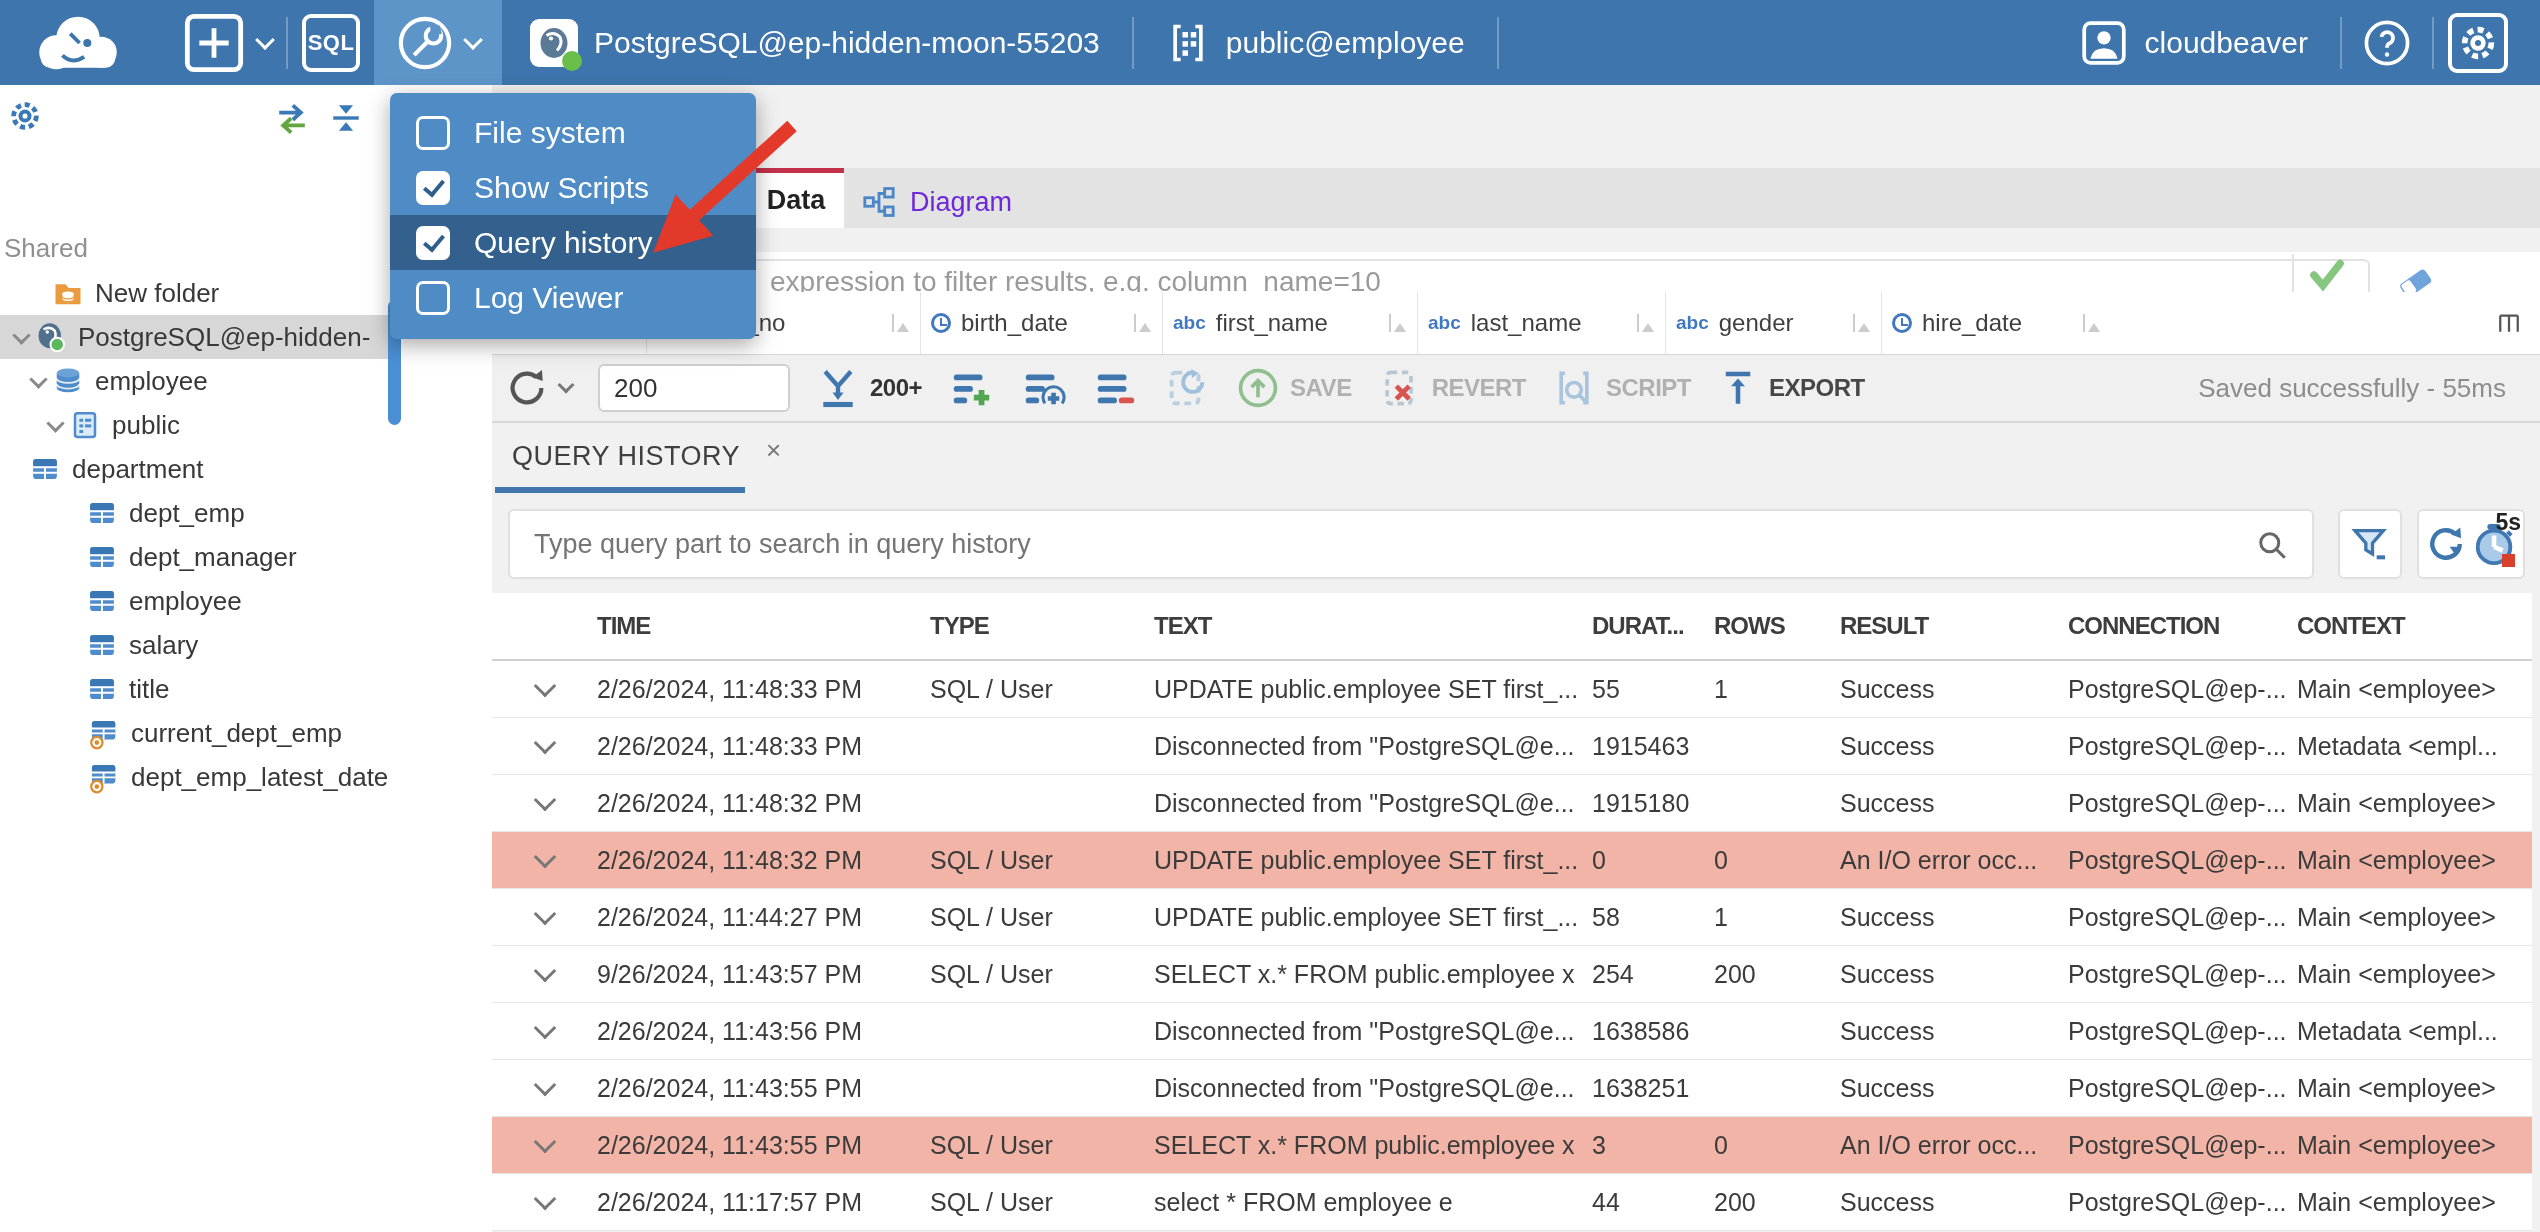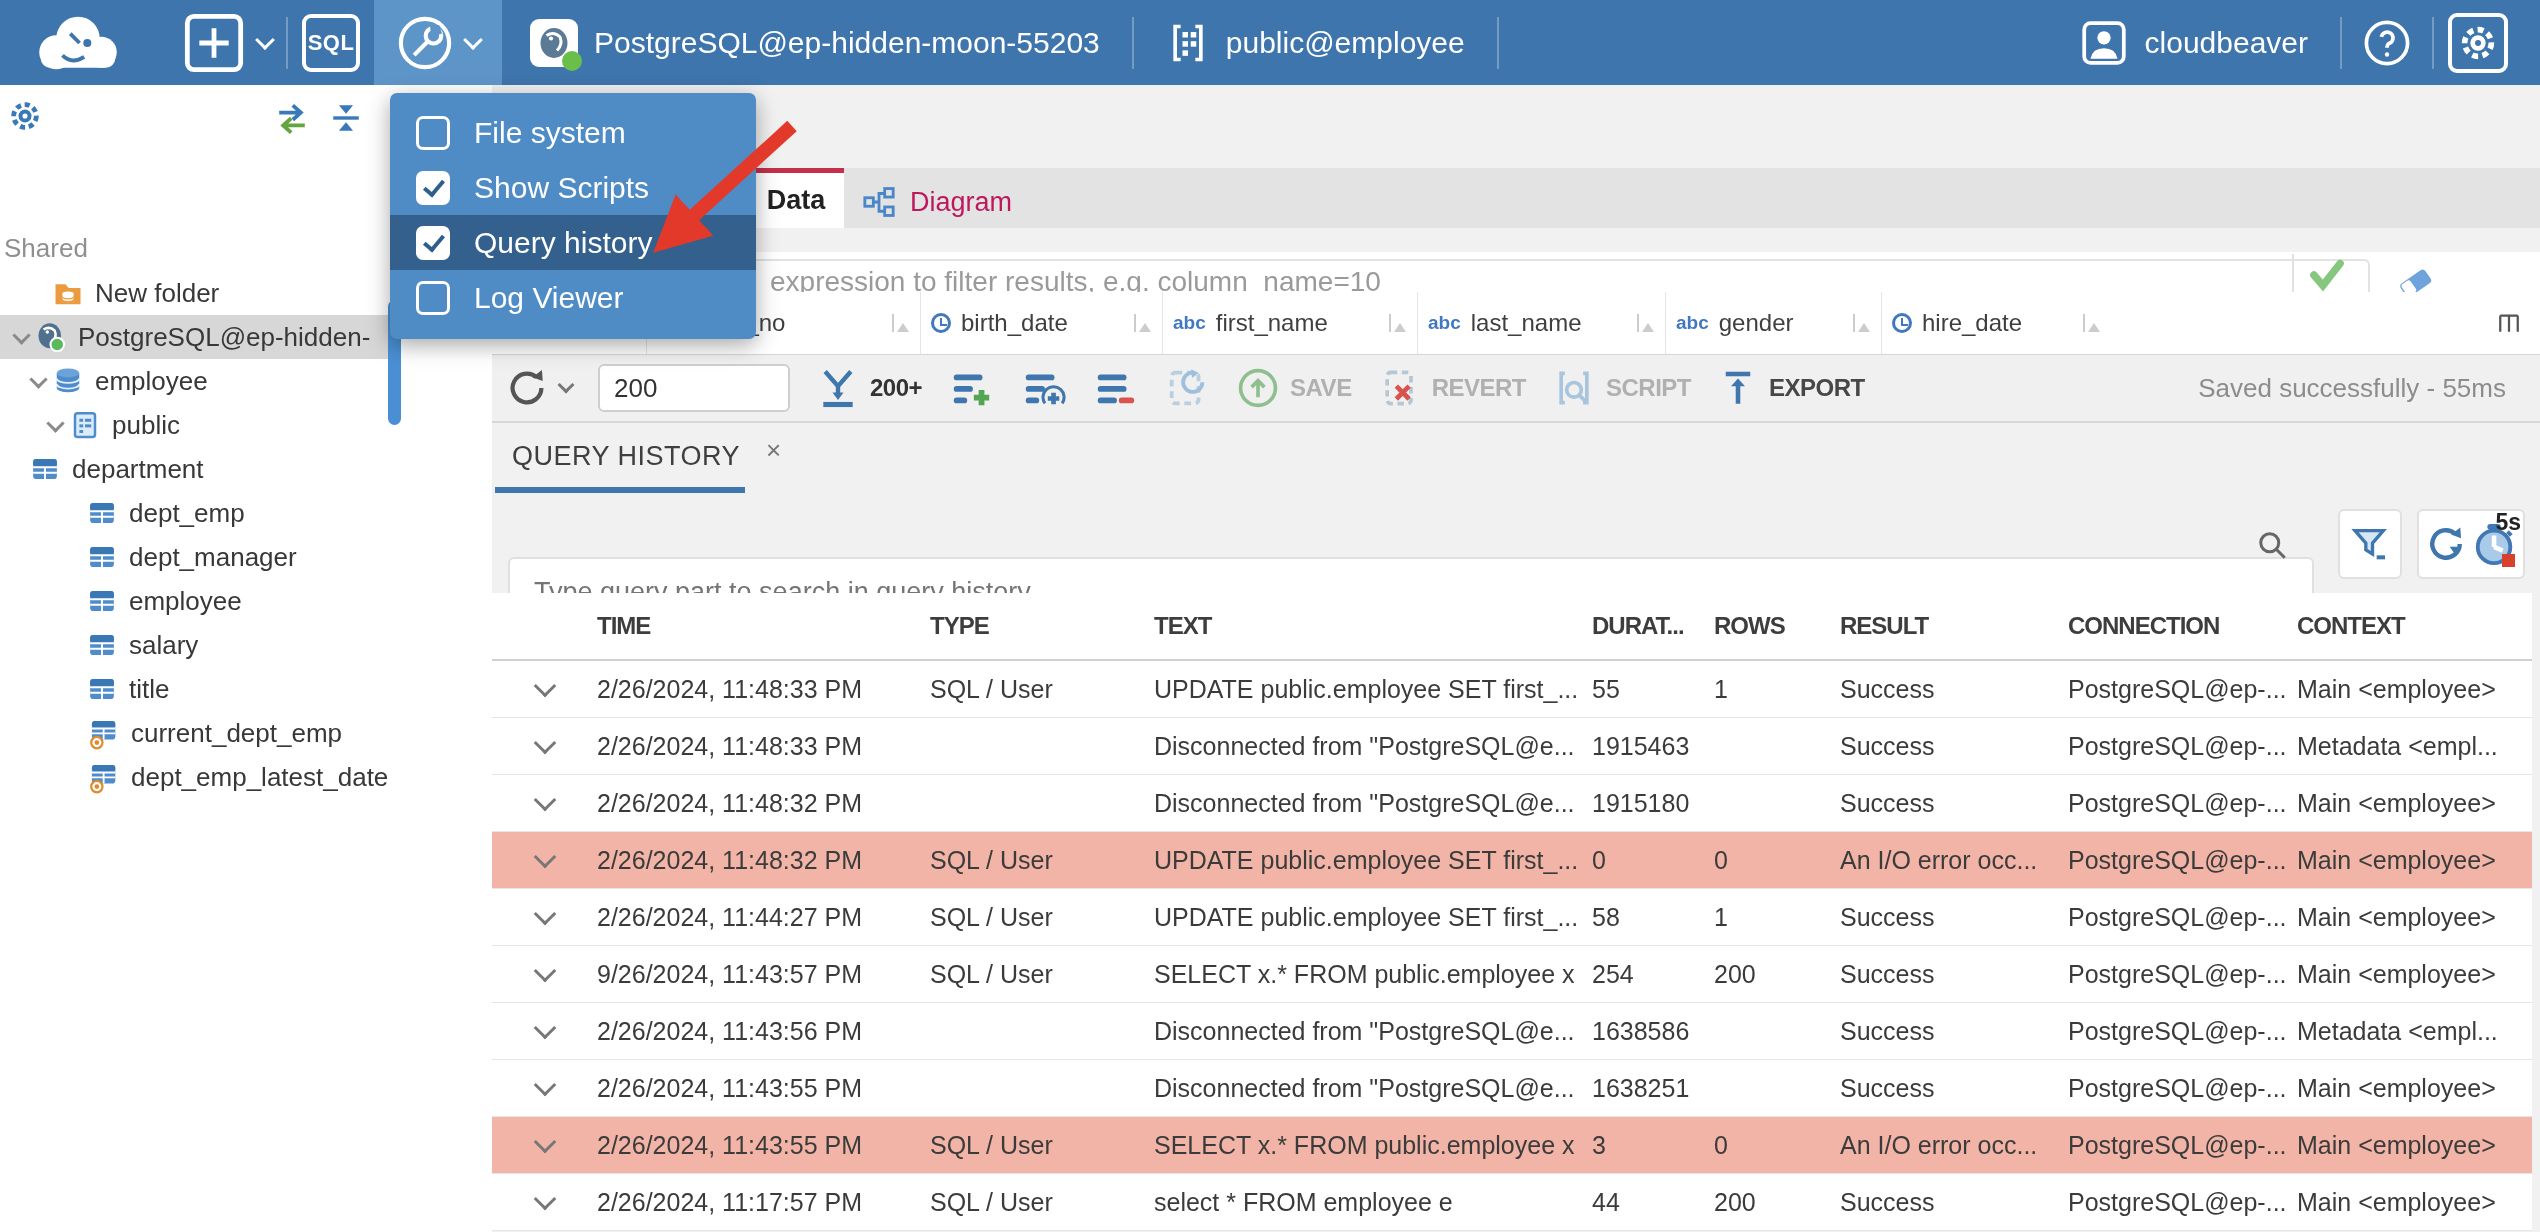--- a/index.html
+++ b/index.html
@@ -35,21 +35,21 @@
   .tchev i{display:inline-block;width:10px;height:10px;border-right:3px solid #8a8a8a;border-bottom:3px solid #8a8a8a;transform:rotate(45deg);margin-top:-4px;}
   .ticon{flex:0 0 30px;height:30px;margin-right:12px;position:relative;}
   .tlabel{overflow:hidden;white-space:nowrap;}
   #tree-scrollthumb{position:absolute;left:388px;top:215px;width:13px;height:125px;border-radius:7px;background:#4a8fd4;}
   
   #main{position:absolute;left:492px;top:85px;width:2048px;height:1147px;background:#f1f1f1;}
   #objtab-strip{position:absolute;left:0;top:0;width:2048px;height:83px;background:#f1f1f1;}
   #viewtab-bar{position:absolute;left:0;top:83px;width:2048px;height:60px;background:#e3e3e3;}
   #data-tab{position:absolute;left:256px;top:0;width:96px;height:60px;background:#fff;border-top:5px solid var(--tab-red,#c4304a);
             box-sizing:border-box;display:flex;align-items:center;justify-content:center;font-size:27px;font-weight:bold;color:#222;}
-  #diagram-tab{position:absolute;left:360px;top:0;height:68px;display:flex;align-items:center;gap:14px;font-size:27px;color:#be185d;padding:0 10px;}
+  #diagram-tab{position:absolute;left:360px;top:0;height:68px;display:flex;align-items:center;gap:14px;font-size:27px;color:#6d28d9;padding:0 10px;}
   
   #filter-row{position:absolute;left:0;top:143px;width:2048px;height:64px;background:#fff;border-bottom:1px solid #ddd;margin-top:24px;}
   #filter-input{position:absolute;left:10px;top:7px;width:1868px;height:48px;border:2px solid #e2e2e2;border-radius:6px;background:#fff;box-sizing:border-box;}
   #filter-placeholder{position:absolute;left:278px;top:14px;font-size:28px;color:#9a9a9a;white-space:nowrap;}
   #filter-check{position:absolute;left:1800px;top:2px;width:66px;height:42px;border-left:2px solid #e2e2e2;display:flex;align-items:center;justify-content:center;}
   #filter-eraser{position:absolute;left:1900px;top:12px;}
   
   #grid-header{position:absolute;left:0;top:207px;width:2048px;height:62px;background:#fff;display:flex;align-items:center;border-bottom:1px solid #e0e0e0;}
   .gcell{height:62px;display:flex;align-items:center;box-sizing:border-box;border-right:1px solid #e4e4e4;padding:0 10px;gap:10px;overflow:hidden;}
   .gname{font-size:24px;color:#3f3f3f;white-space:nowrap;}
@@ -65,21 +65,21 @@
                    border-top:1px solid #d6d6d6;border-bottom:1px solid #d6d6d6;display:flex;align-items:center;box-sizing:border-box;padding-left:12px;}
   .rt-btn{display:flex;align-items:center;gap:10px;margin-right:26px;font-size:24px;font-weight:bold;letter-spacing:-.5px;color:#474747;cursor:pointer;white-space:nowrap;}
   .rt-btn.disabled{color:#b0b0b0;}
   #rowlimit-input{width:160px;height:44px;border:2px solid #cfcfcf;border-radius:6px;font-size:26px;color:#333;padding:0 14px;margin-right:26px;font-family:inherit;}
   #save-status{margin-left:auto;margin-right:34px;font-size:26px;color:#8c8c8c;white-space:nowrap;}
   
   #history-panel{position:absolute;left:0;top:337px;width:2048px;height:810px;background:#f1f1f1;border-top:1px solid #d8d8d8;}
   #history-tab{position:absolute;left:20px;top:18px;font-size:27px;color:#3f3f3f;letter-spacing:.5px;display:flex;gap:26px;align-items:flex-start;cursor:pointer;}
   #history-tab-close{font-size:26px;color:#777;margin-top:-6px;cursor:pointer;}
   #history-tab-underline{position:absolute;left:3px;top:64px;width:250px;height:6px;background:var(--accent-blue,#3e76ad);}
-  #history-search{position:absolute;left:16px;top:86px;width:1806px;height:70px;background:#fff;border:2px solid #e0e0e0;border-radius:6px;box-sizing:border-box;font-size:27px;color:#333;padding:0 70px 0 24px;font-family:inherit;margin-top:48px;}
+  #history-search{position:absolute;left:16px;top:86px;width:1806px;height:70px;background:#fff;border:2px solid #e0e0e0;border-radius:6px;box-sizing:border-box;font-size:27px;color:#333;padding:0 70px 0 24px;font-family:inherit;}
   #search-glass{position:absolute;left:1762px;top:104px;}
   #history-filter-btn{position:absolute;left:1846px;top:86px;width:64px;height:70px;background:#fff;border:2px solid #e0e0e0;border-radius:6px;box-sizing:border-box;display:flex;align-items:center;justify-content:center;cursor:pointer;}
   #history-refresh-group{position:absolute;left:1925px;top:86px;width:108px;height:70px;background:#fff;border:2px solid #e0e0e0;border-radius:6px;box-sizing:border-box;display:flex;align-items:center;justify-content:space-evenly;}
   #refresh-interval{position:absolute;right:2px;top:-2px;font-size:23px;font-weight:bold;color:#222;}
   #timer-stop{position:absolute;right:8px;bottom:10px;width:13px;height:13px;background:#d9402c;}
   
   #history-table{position:absolute;left:0;top:170px;width:2040px;background:#fff;}
   #history-header{display:flex;align-items:center;height:66px;border-bottom:2px solid #d0d0d0;background:#fff;}
   .hcol{font-size:24px;font-weight:bold;letter-spacing:-1px;color:#3d3d3d;white-space:nowrap;overflow:hidden;box-sizing:border-box;}
   .hrow{display:flex;align-items:center;height:57px;border-bottom:1px solid #e6e6e6;background:#fff;font-size:25px;color:#3b3b3b;box-sizing:border-box;cursor:pointer;}

